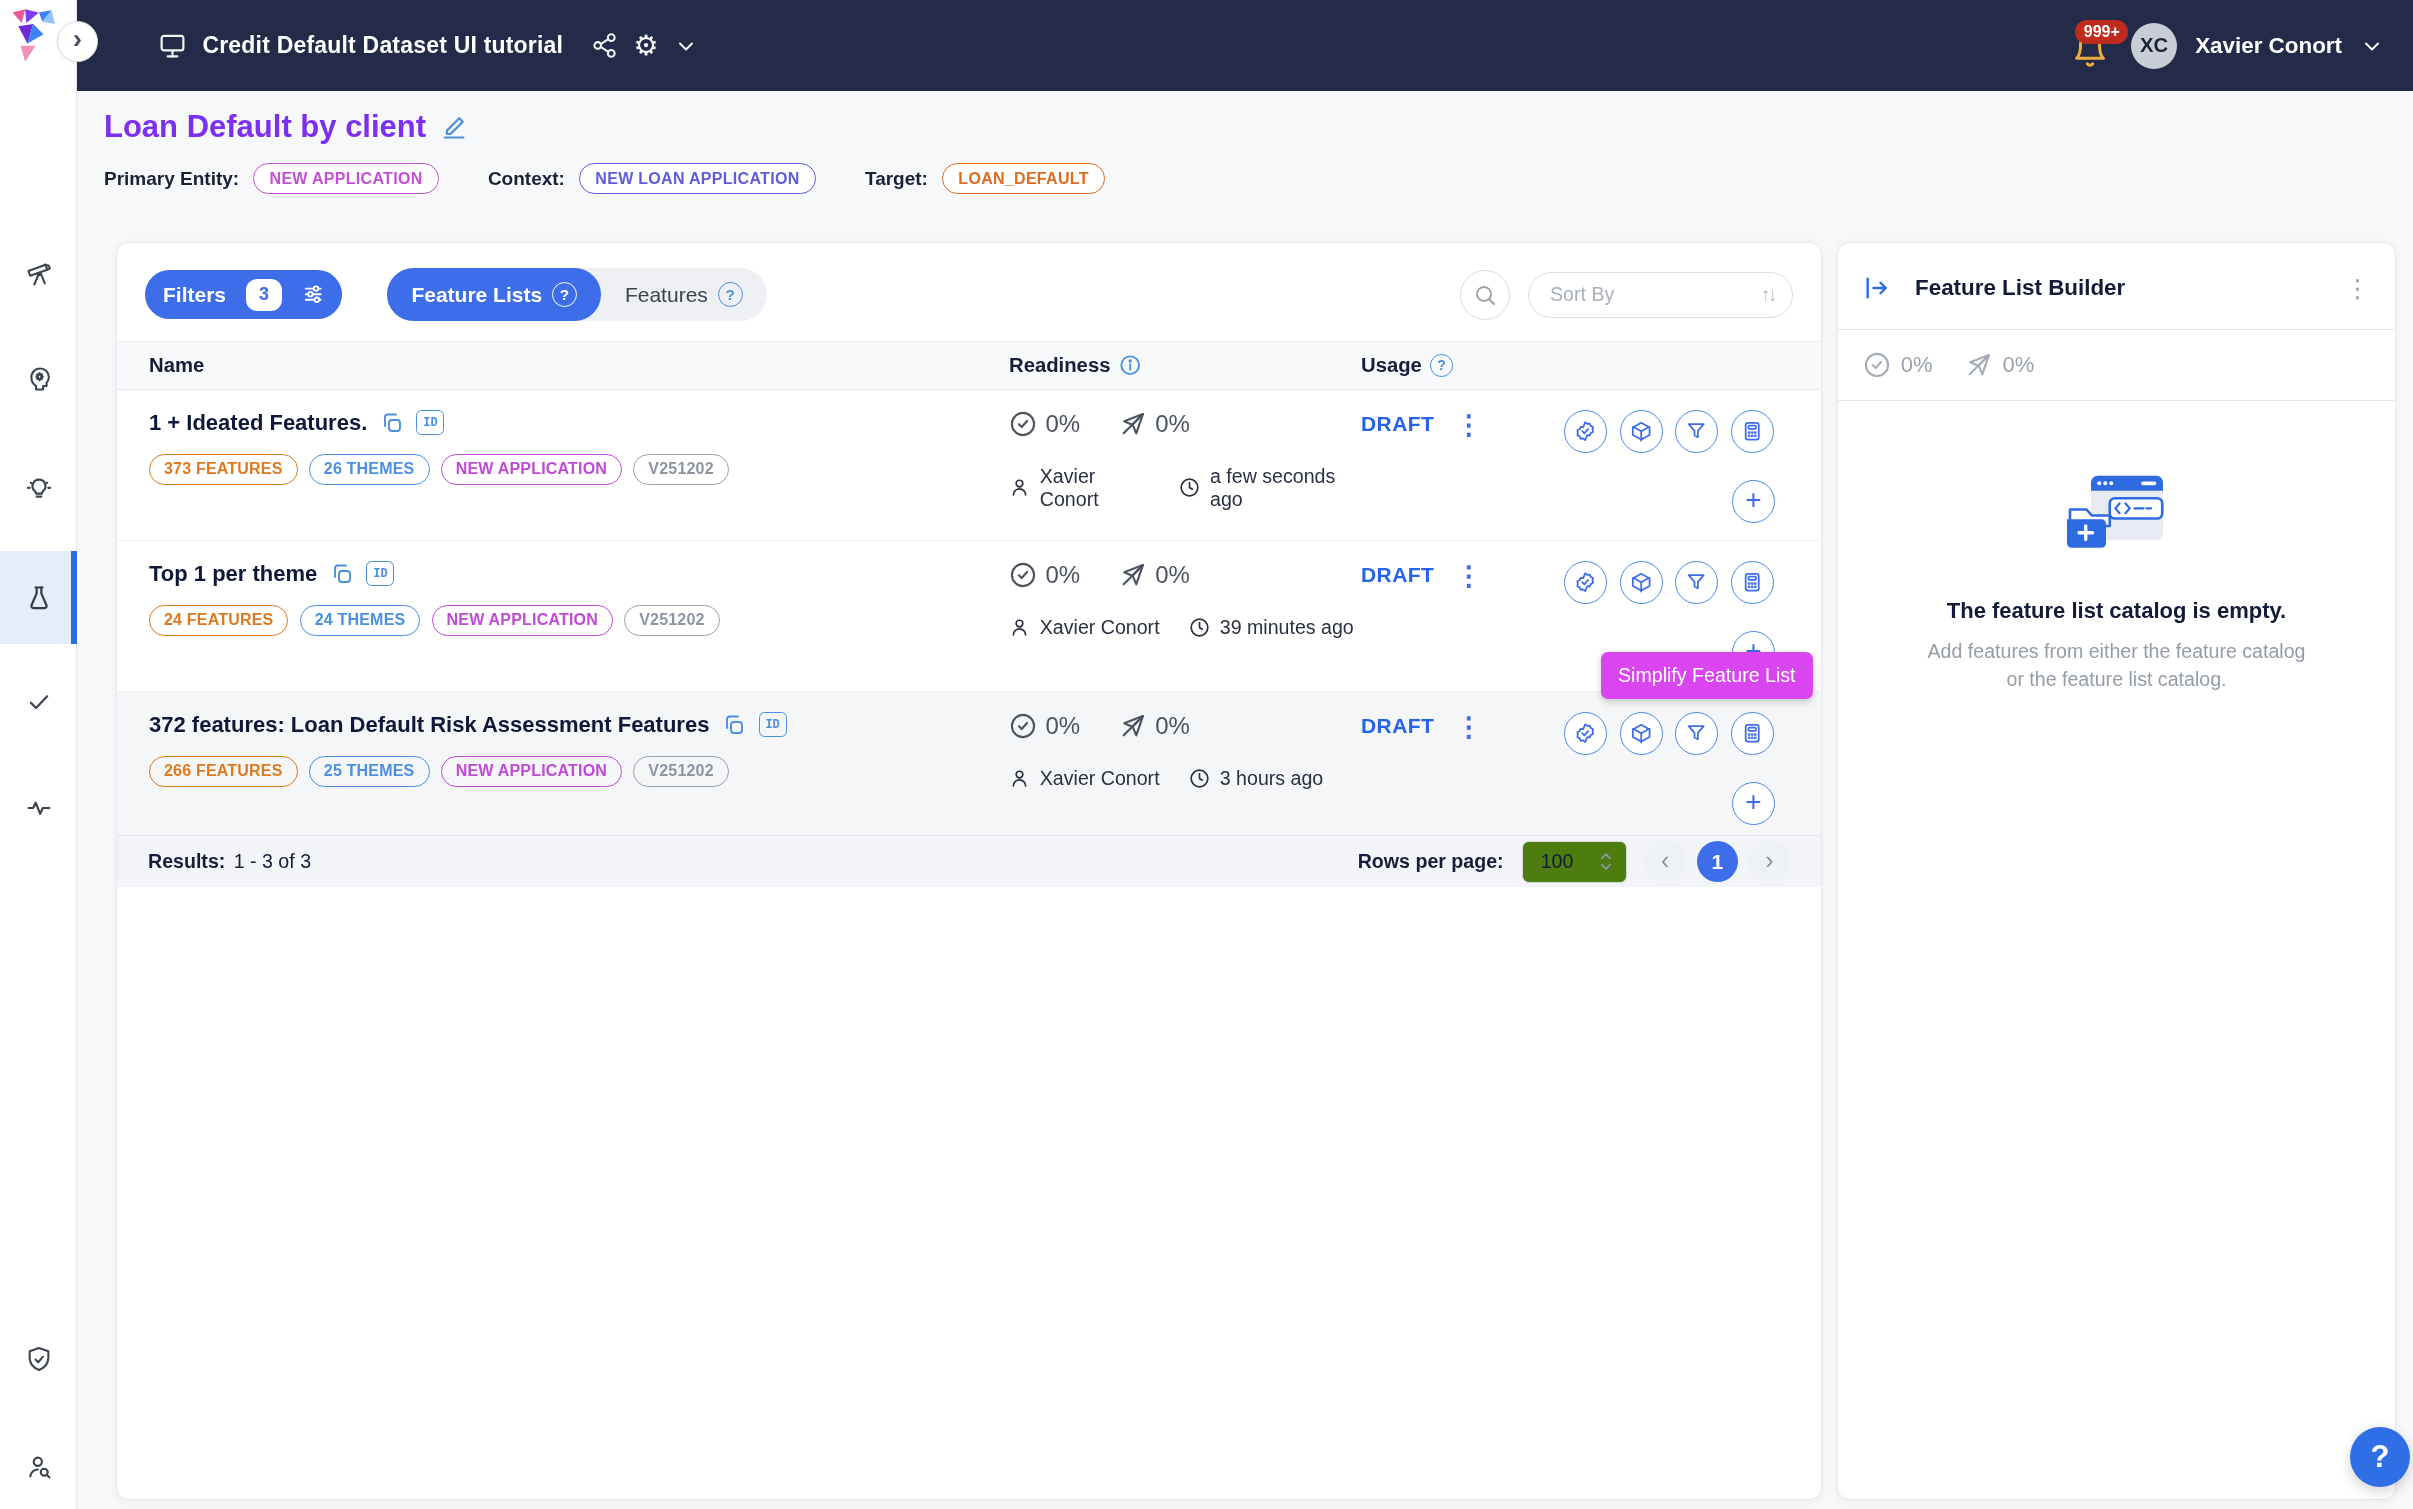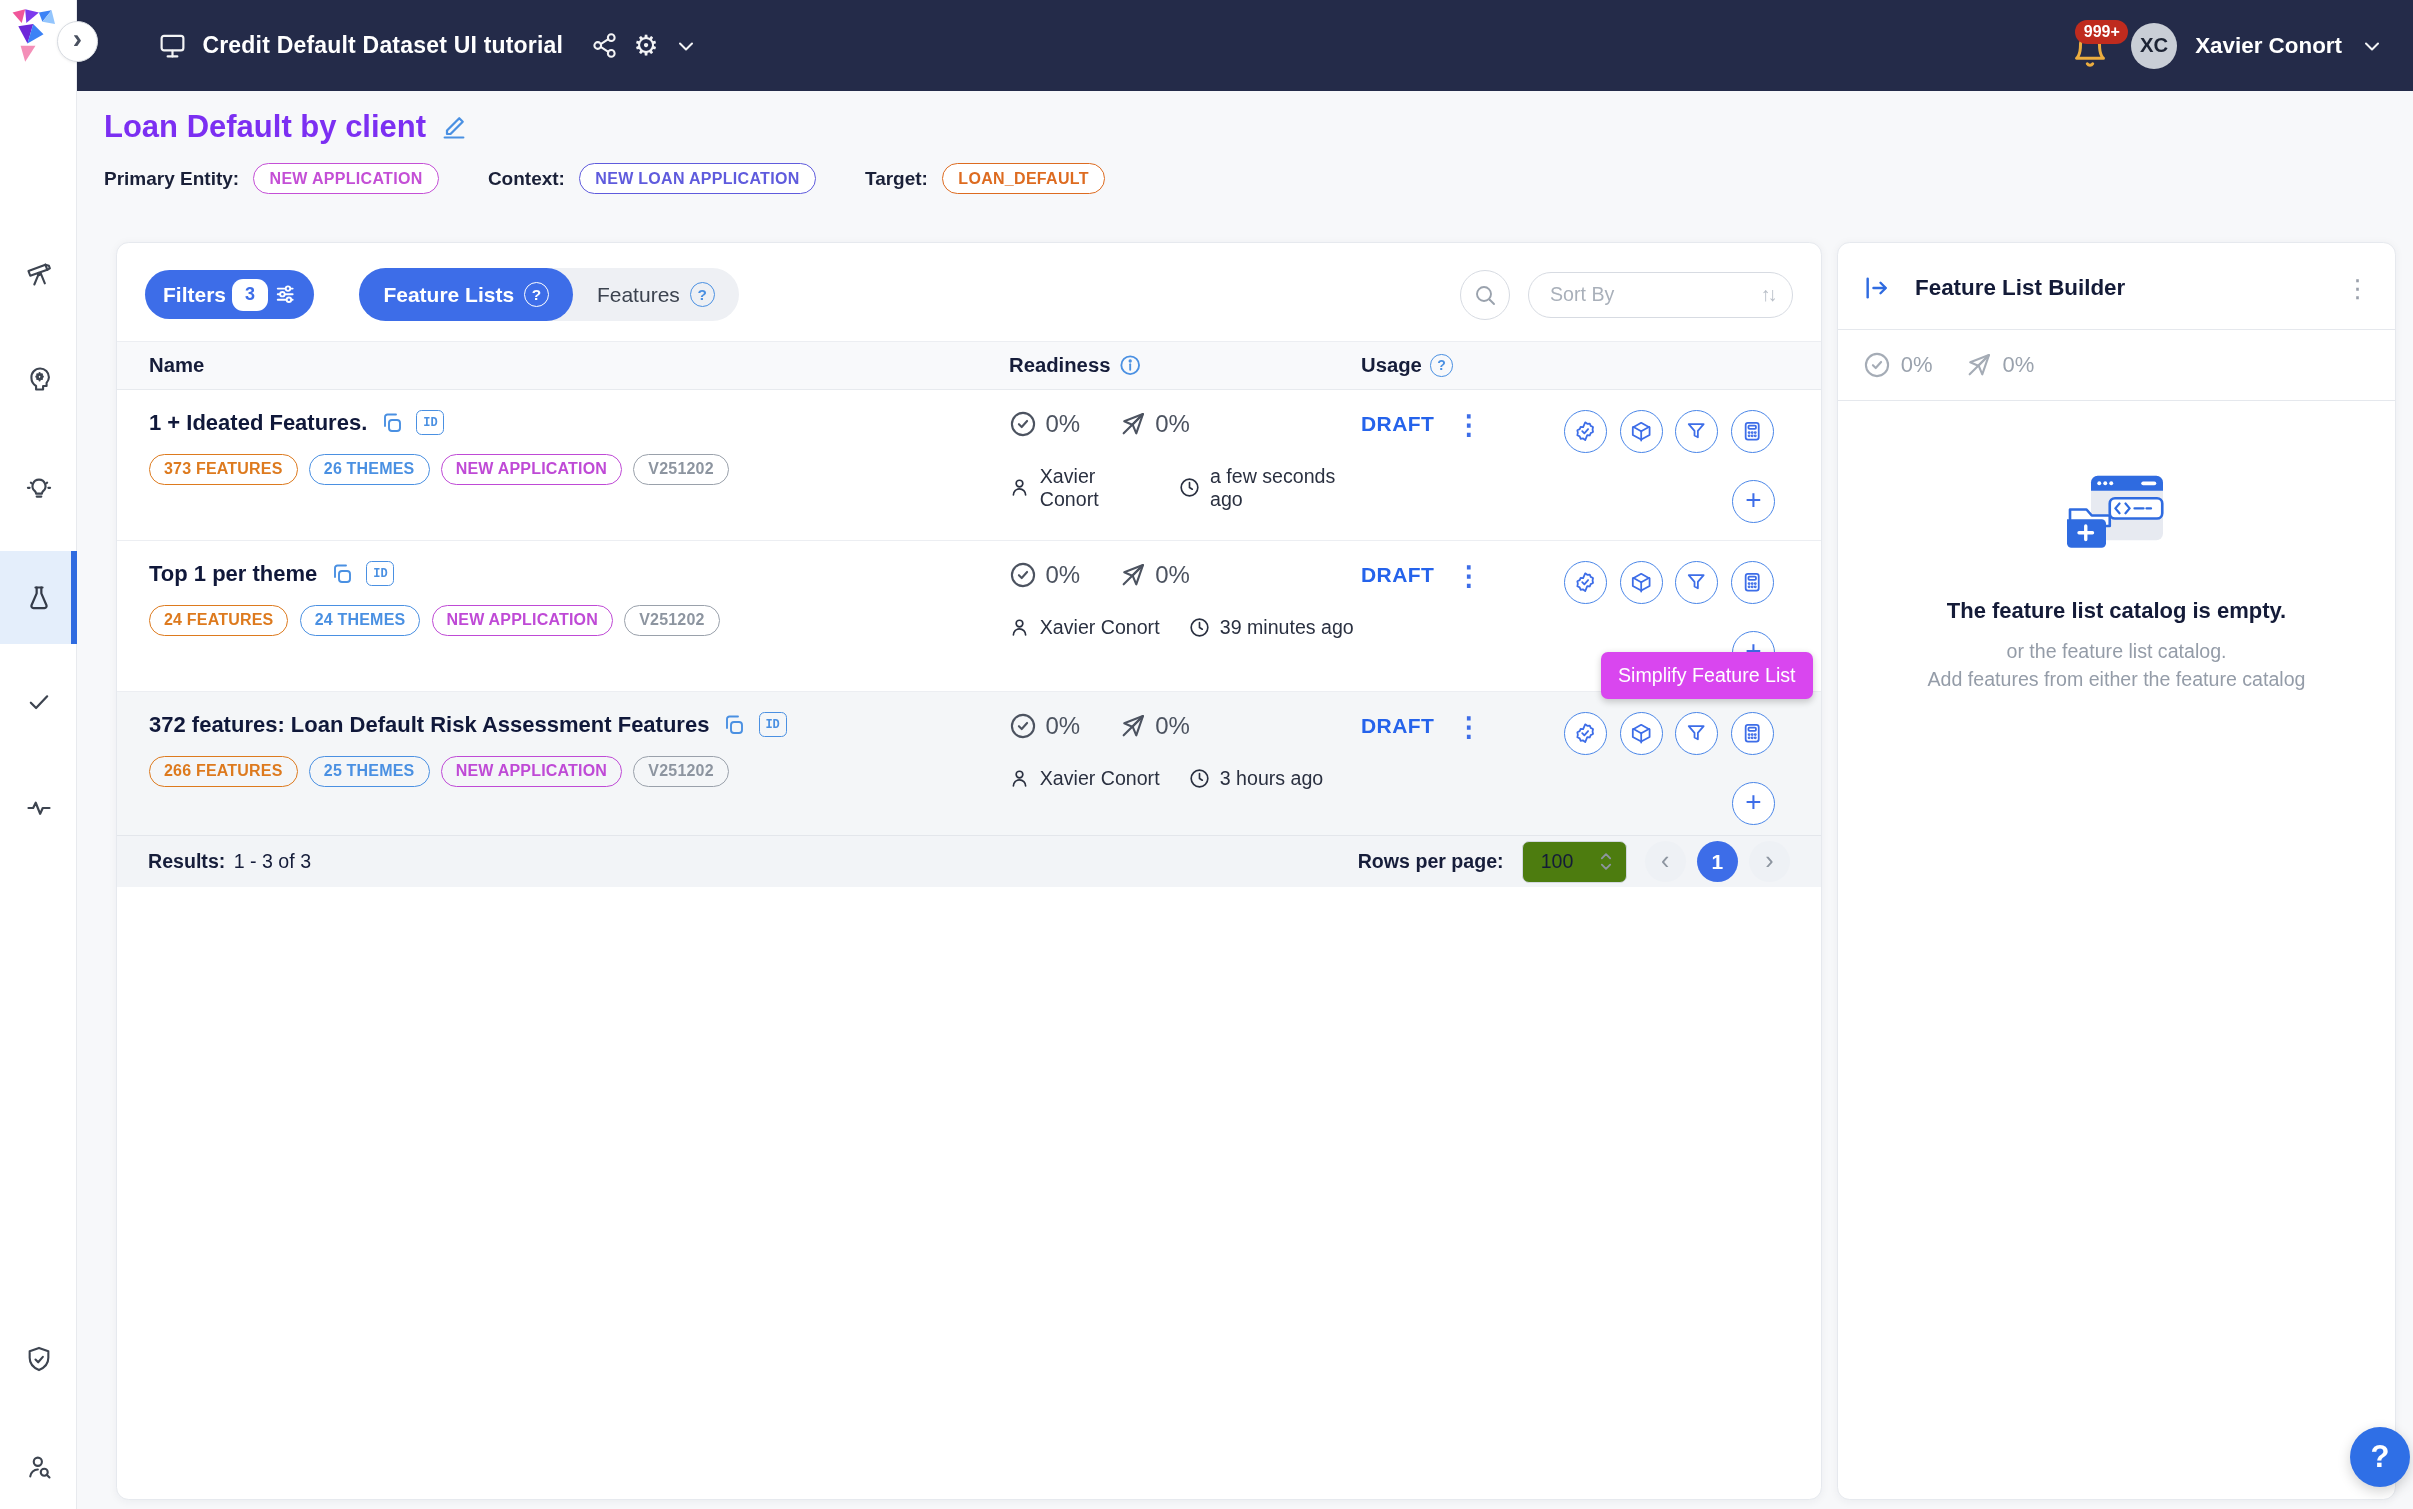--- a/index.html
+++ b/index.html
@@ -78,21 +78,21 @@
   .builder-card {
     position:absolute; left:1837px; top:242px; width:559px; height:1258px;
     background:#fff; border:0.7px solid #e6e9ee; border-radius:12.6px; z-index:2;
     box-shadow:0 1.4px 8.4px rgba(20,30,60,.05);
   }
 
   
   .card-toolbar { position:absolute; left:28px; top:25px; right:28px; display:flex; align-items:center; }
   .filters-btn {
     height:49px; background:#3d6de8; color:#fff; border:none; border-radius:25px;
-    display:flex; align-items:center; gap:6px; padding:0 18px; font-size:21px; font-weight:bold; cursor:pointer;
+    display:flex; align-items:center; gap:20px; padding:0 18px; font-size:21px; font-weight:bold; cursor:pointer;
     font-family:inherit;
   }
   .filters-count {
     background:#fff; color:#3d6de8; border-radius:11.2px; min-width:36px; height:32px;
     display:flex; align-items:center; justify-content:center; font-size:18px; font-weight:bold;
   }
   .seg { margin-left:45px; background:#eef0f4; border-radius:27px; height:53px; display:flex; align-items:center; }
   .seg-tab {
     height:53px; border-radius:27px; display:flex; align-items:center; gap:9.8px; padding:0 24px;
     font-size:21px; cursor:pointer; color:#3c434f; border:none; background:transparent; font-family:inherit;
@@ -794,20 +794,20 @@
         <rect x="103" y="9.5" width="20" height="5" rx="2.5" fill="#fff"></rect>
         <rect x="61" y="32" width="70" height="27" rx="7" fill="#fff" stroke="#2f6be0" stroke-width="3.5"></rect>
         <path d="M74 39l-5.5 6.5L74 52M82 39l5.5 6.5L82 52M94 45.5h12M110 45.5h6" fill="none" stroke="#2f6be0" stroke-width="3" stroke-linecap="round" stroke-linejoin="round"></path>
         <path d="M8 47h22l7 8h24v14H8z" fill="#fff" stroke="#2f6be0" stroke-width="3.5" stroke-linejoin="round"></path>
         <path d="M4 60h46a6 6 0 0 1 6 6v26a6 6 0 0 1-6 6H10a6 6 0 0 1-6-6z" fill="#2f6be0"></path>
         <path d="M29 69v18M20 78h18" stroke="#fff" stroke-width="4.5" stroke-linecap="round"></path>
       </svg>
     </div>
     <div class="b-empty-title">The feature list catalog is empty.</div>
     <div class="b-empty-sub">
+      <div>Add features from either the feature catalog</div>
       <div>or the feature list catalog.</div>
-      <div>Add features from either the feature catalog</div>
     </div>
   </div>
 </aside>
 
 <button class="help-fab">?</button>
 
 
 </body></html>

